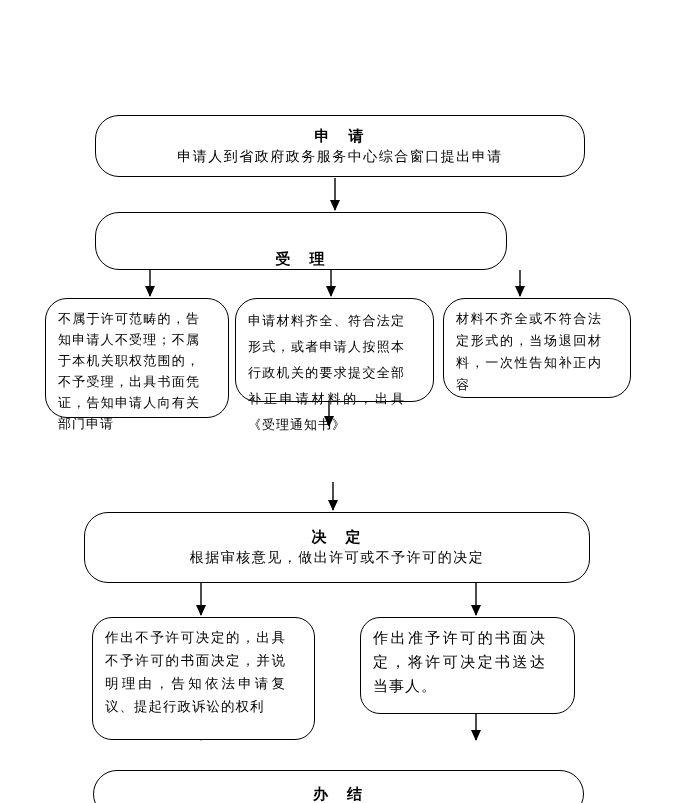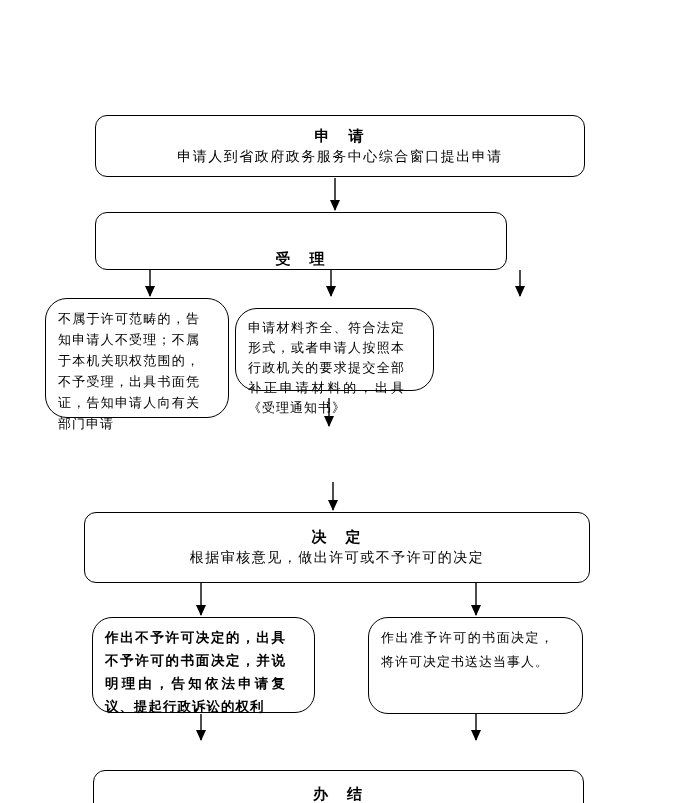--- a/index.html
+++ b/index.html
@@ -24,21 +24,21 @@
     text-align: center;
     font-size: 20px;
     font-weight: bold;
     letter-spacing: 1px;
   }
   .node {
     position: absolute;
     box-sizing: border-box;
     border: 1.6px solid #000000;
     background: #ffffff;
-    border-radius: 12px;
+    border-radius: 24px;
   }
   .node-center {
     display: flex;
     flex-direction: column;
     justify-content: center;
     align-items: center;
     text-align: center;
   }
   .node-title {
     font-size: 15px;
@@ -56,28 +56,28 @@
     padding: 9px 28px 6px 12px;
     font-size: 13px;
     letter-spacing: 1px;
     line-height: 21px;
     text-align: justify;
     text-justify: inter-character;
   }
   #node-apply    { left: 95px;  top: 115px; width: 490px; height: 62px; }
   #node-accept   { left: 95px;  top: 212px; width: 412px; height: 58px; justify-content: flex-end; }
   #node-not-accepted { left: 45px;  top: 298px; width: 184px; height: 120px; }
-  #node-accepted     { left: 235px; top: 308px; width: 199px; height: 83px; line-height: 20px; }
+  #node-accepted     { left: 235px; top: 298px; width: 199px; height: 104px; line-height: 26px; }
   #node-returned     { left: 443px; top: 298px; width: 188px; height: 100px; line-height: 22px; }
   #node-review   { left: 95px;  top: 428px; width: 493px; height: 54px; }
   #node-decision { left: 84px;  top: 512px; width: 506px; height: 71px; text-align: right; }
-  #node-deny     { left: 92px;  top: 617px; width: 223px; height: 96px; border-radius: 20px;
-                   font-size: 13.5px; line-height: 23px; padding-top: 8px; font-weight: bold; }
-  #node-grant    { left: 368px; top: 617px; width: 215px; height: 97px; border-radius: 20px;
-                   font-size: 13px; line-height: 24px; padding-top: 8px; }
+  #node-deny     { left: 92px;  top: 617px; width: 223px; height: 123px; border-radius: 20px;
+                   font-size: 13.5px; line-height: 23px; padding-top: 8px; }
+  #node-grant    { left: 360px; top: 617px; width: 215px; height: 97px; border-radius: 20px;
+                   font-size: 15px; line-height: 24px; padding-top: 8px; }
   #node-complete { left: 93px;  top: 742px; width: 491px; height: 48px; margin-top: 28px; }
   #connectors {
     position: absolute;
     left: 0;
     top: 0;
     pointer-events: none;
   }
   #connectors line { stroke: #000000; stroke-width: 1.4; }
 </style>
 </head>
@@ -110,20 +110,21 @@
   </div>
 
   <div class="node node-center" id="node-accept">
     <div class="node-title">受　理</div>
   </div>
 
   <div class="node node-branch" id="node-not-accepted">不属于许可范畴的，告知申请人不受理；不属于本机关职权范围的，不予受理，出具书面凭证，告知申请人向有关部门申请</div>
 
   <div class="node node-branch" id="node-accepted">申请材料齐全、符合法定形式，或者申请人按照本行政机关的要求提交全部补正申请材料的，出具《受理通知书》</div>
 
+  <div class="node node-branch" id="node-returned">材料不齐全或不符合法定形式的，当场退回材料，一次性告知补正内容</div>
 
 
   <div class="node node-center" id="node-decision">
     <div class="node-title">决　定</div>
     <div class="node-body">根据审核意见，做出许可或不予许可的决定</div>
   </div>
 
   <div class="node node-branch" id="node-deny">作出不予许可决定的，出具不予许可的书面决定，并说明理由，告知依法申请复议、提起行政诉讼的权利</div>
 
   <div class="node node-branch" id="node-grant">作出准予许可的书面决定，将许可决定书送达当事人。</div>

